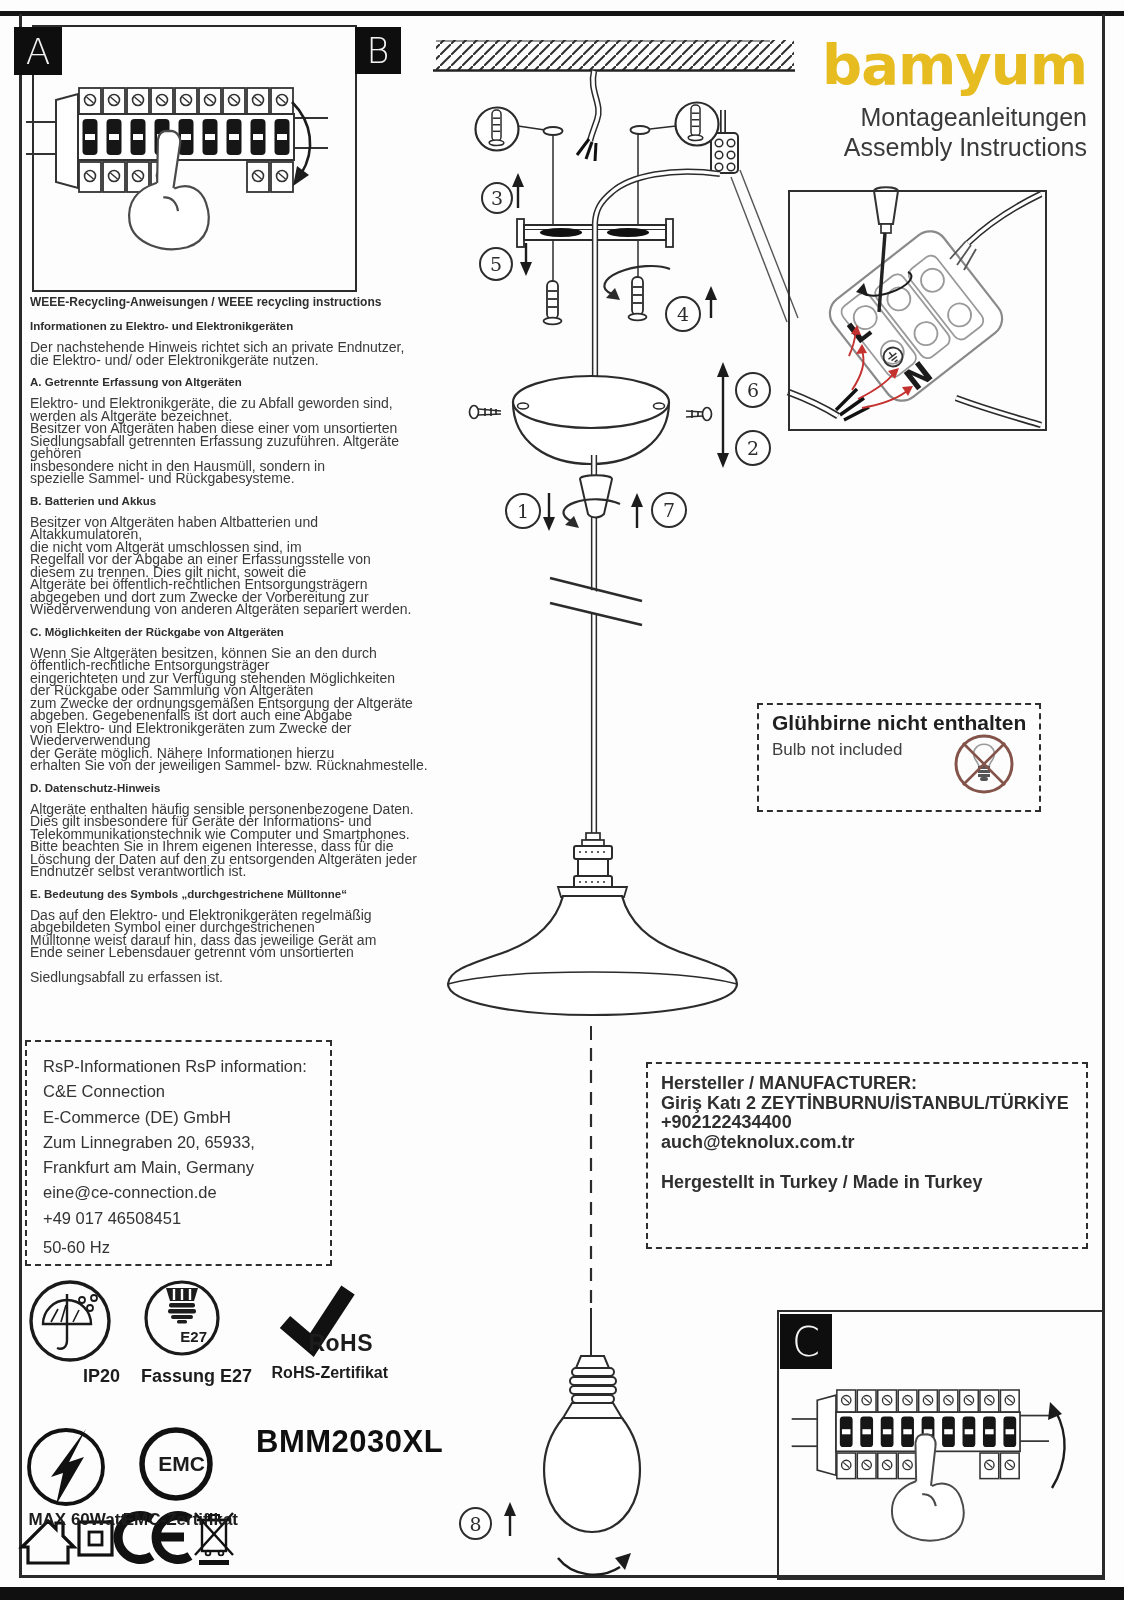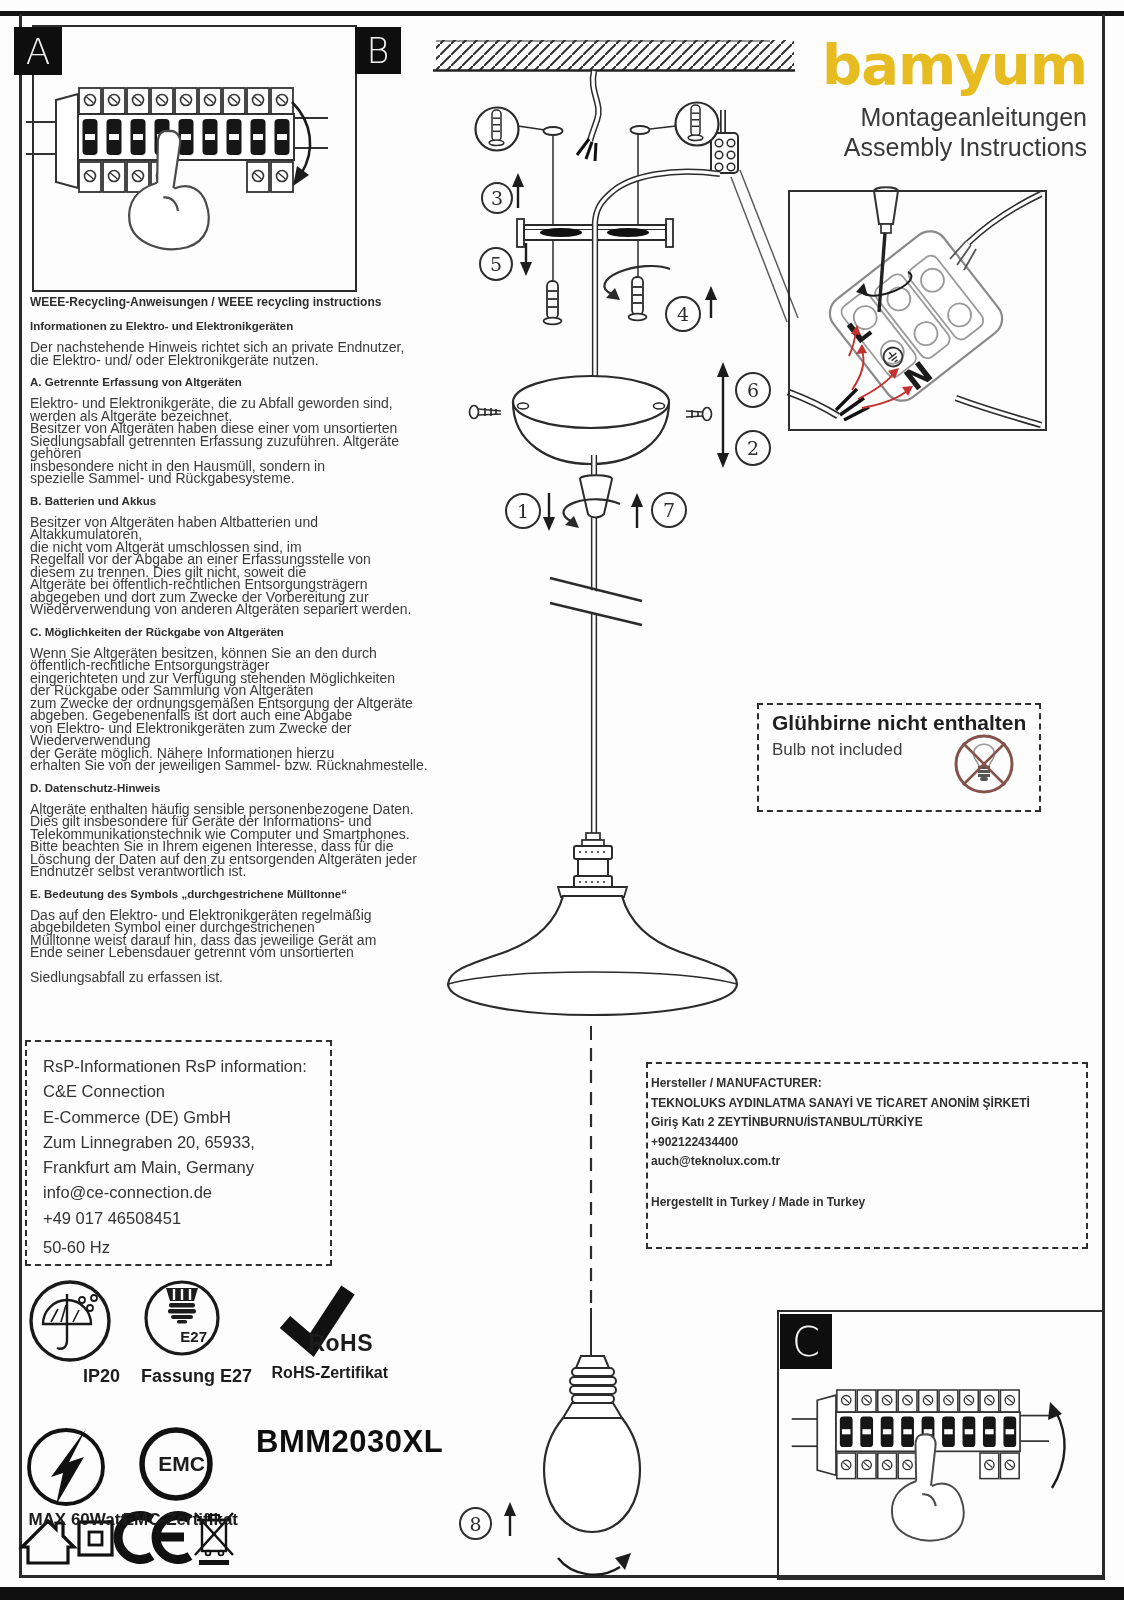--- a/index.html
+++ b/index.html
@@ -28,21 +28,21 @@
   .wbody{font-size:14px;line-height:12.5px;margin:8px 0 1px 0;white-space:pre-line;}
   
   .dashbox{border:2.5px dashed #2e2e2e;}
   .bulbline1{left:772px;top:711px;font-size:21px;color:#1f1f1f;font-weight:700;}
   .bulbline2{left:772px;top:740px;font-size:17px;color:#404040;font-weight:500;text-align:center;}
   .rsp{left:25px;top:1040px;width:303px;height:222px;}
   .rsp-inner{position:absolute;left:16px;top:12px;font-size:16.5px;line-height:25.3px;
              font-weight:500;color:#333;}
   .rsp-inner .gap{margin-top:4px;}
   .manu{left:646px;top:1062px;width:438px;height:183px;}
-  .manu-inner{position:absolute;left:3px;top:10px;font-size:12px;line-height:19.6px;
+  .manu-inner{position:absolute;left:13px;top:10px;font-size:18px;line-height:19.6px;
               font-weight:bold;color:#2f2f2f;}
   .manu-origin{margin-top:21px;}
   
   .step{position:absolute;border:2.2px solid #2d2d2d;border-radius:50%;background:#fff;
         color:#2d2d2d;display:flex;align-items:center;justify-content:center;
         font-family:"DejaVu Serif",serif;font-size:19px;}
   
   .blabel{position:absolute;text-align:right;font-weight:bold;color:#1c1c1c;}
   .model{left:256px;top:1424px;font-size:31px;font-weight:800;color:#0f0f0f;
          font-family:"Liberation Sans",sans-serif;letter-spacing:0.5px;}
@@ -525,30 +525,29 @@
   <div class="abs bulbline1">Glühbirne nicht enthalten</div>
   <div class="abs bulbline2">Bulb not included</div>
 
   <div class="abs dashbox rsp">
     <div class="rsp-inner">
       <div>RsP-Informationen RsP information:</div>
       <div>C&amp;E Connection</div>
       <div>E-Commerce (DE) GmbH</div>
       <div>Zum Linnegraben 20, 65933,</div>
       <div>Frankfurt am Main, Germany</div>
-      <div>info@ce-connection.de</div>
+      <div>eine@ce-connection.de</div>
       <div>+49 017 46508451</div>
       <div class="gap">50-60 Hz</div>
     </div>
   </div>
 
   <div class="abs dashbox manu">
     <div class="manu-inner">
       <div>Hersteller / MANUFACTURER:</div>
-      <div>TEKNOLUKS AYDINLATMA SANAYİ VE TİCARET ANONİM ŞİRKETİ</div>
       <div>Giriş Katı 2 ZEYTİNBURNU/İSTANBUL/TÜRKİYE</div>
       <div>+902122434400</div>
       <div>auch@teknolux.com.tr</div>
       <div class="manu-origin">Hergestellt in Turkey / Made in Turkey</div>
     </div>
   </div>
 
   <div class="blabel" style="left:20px;top:1366px;width:100px;font-size:18px;">IP20</div>
   <div class="blabel" style="left:157px;top:1328px;width:50px;font-size:15px;">E27</div>
   <div class="blabel" style="left:112px;top:1366px;width:140px;font-size:18px;">Fassung E27</div>

